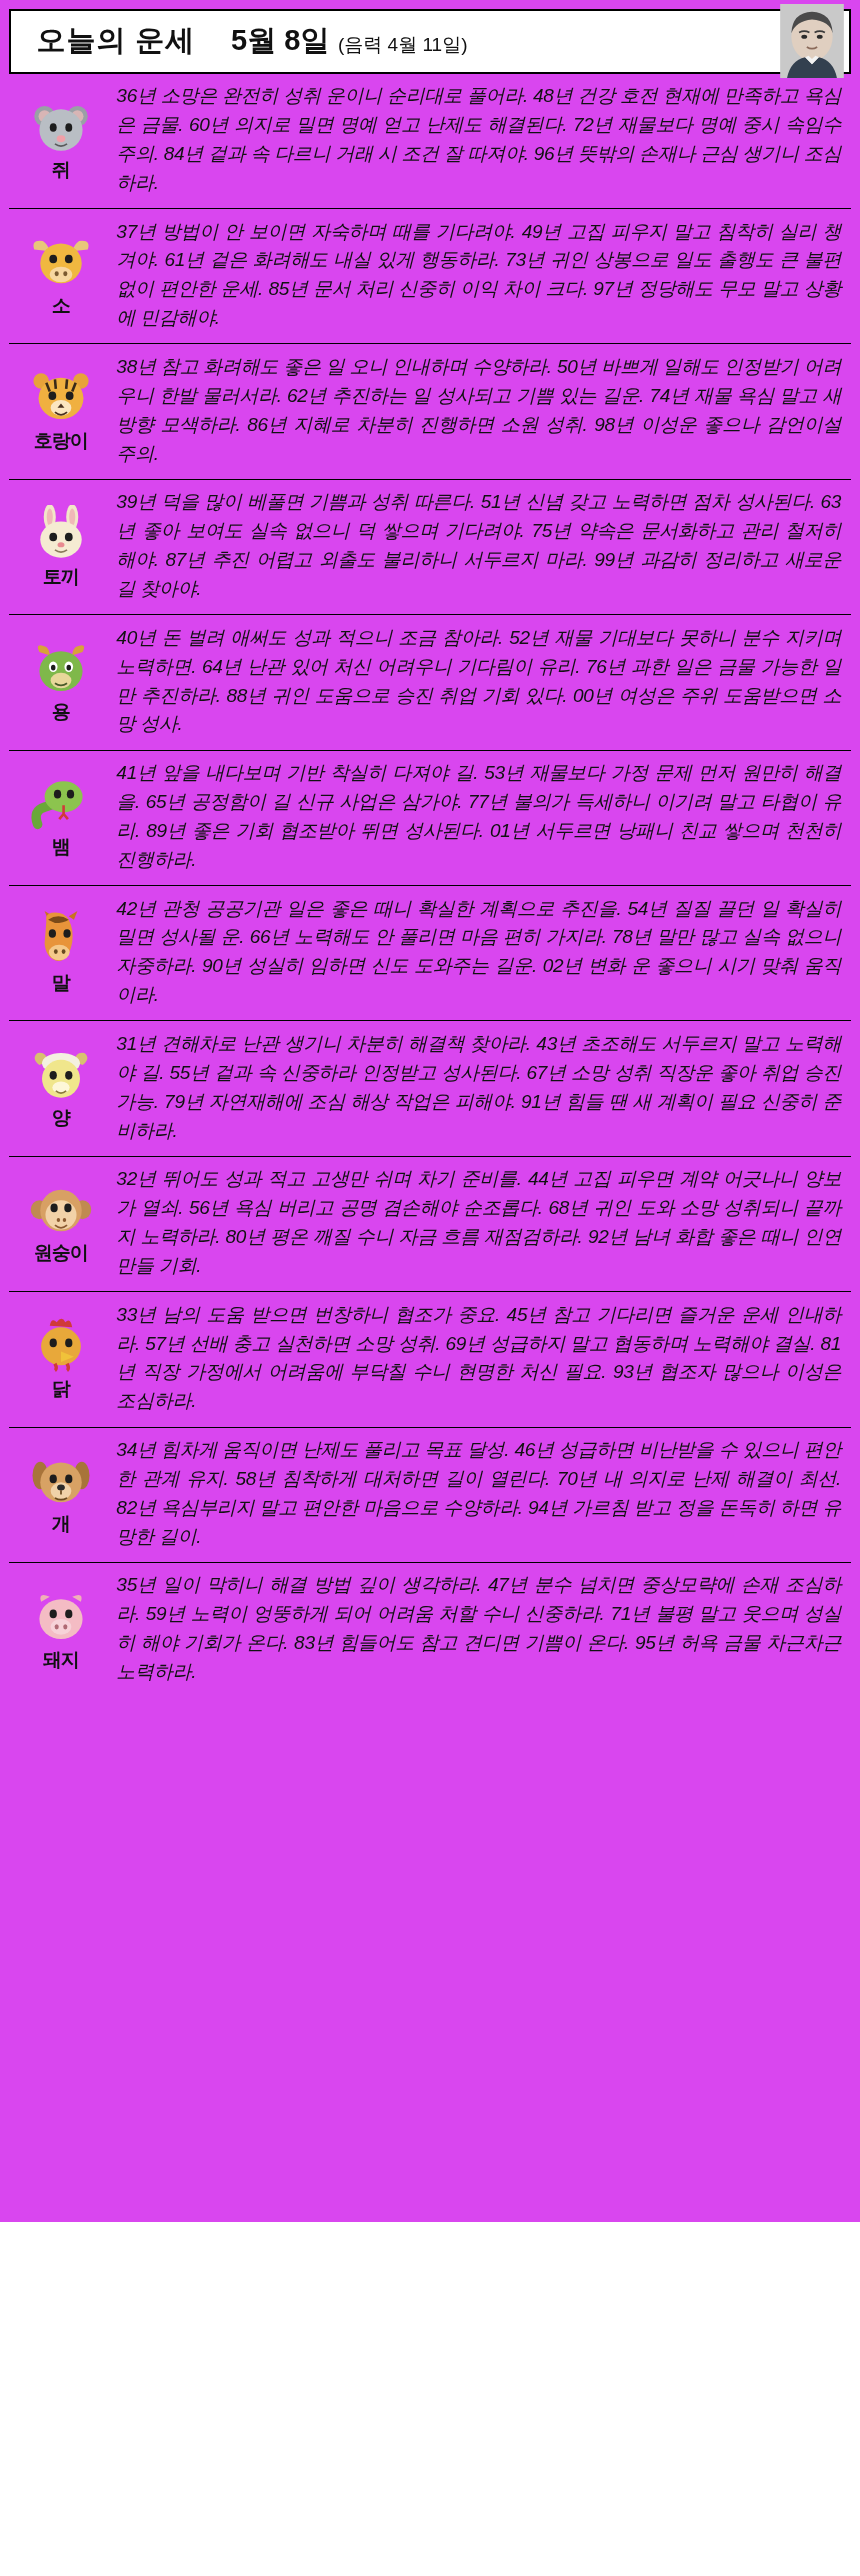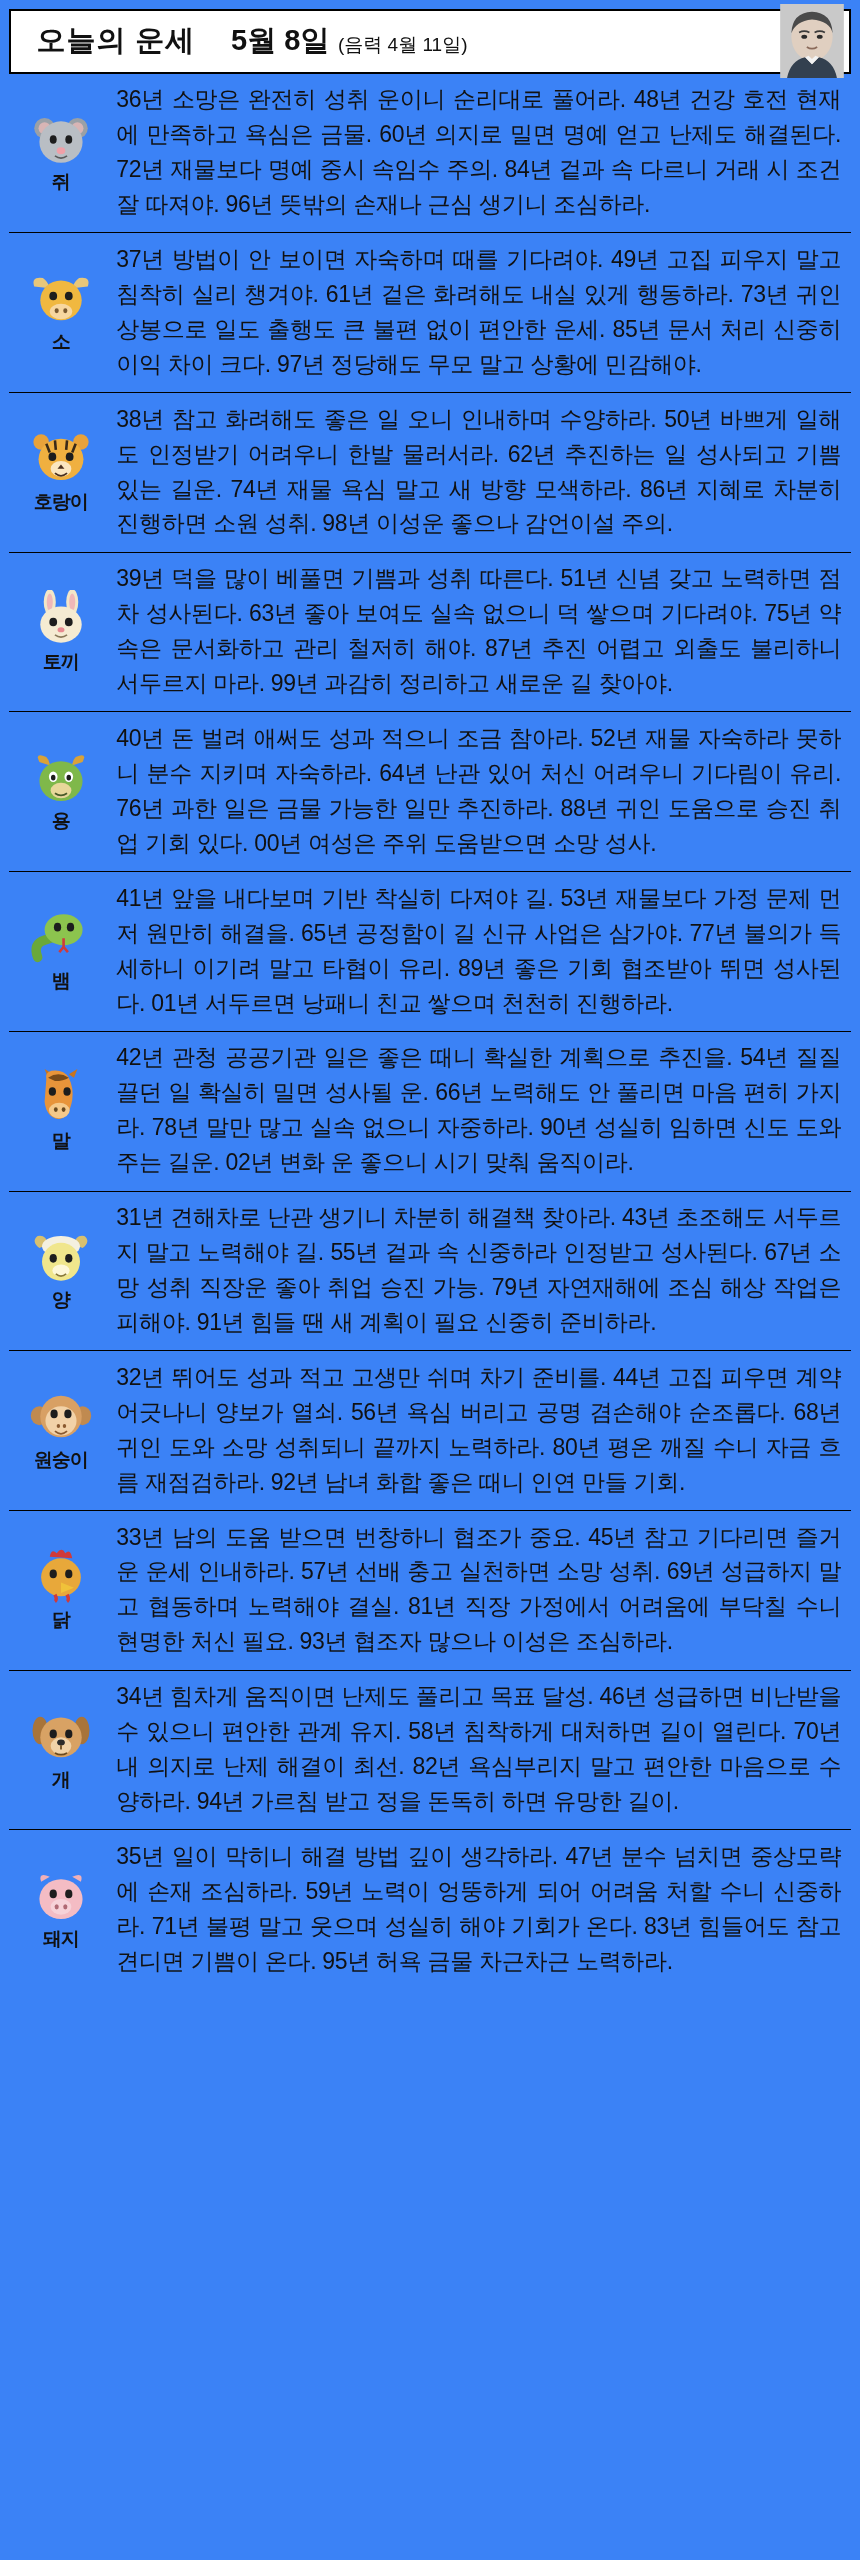--- a/index.html
+++ b/index.html
@@ -5,23 +5,23 @@
   html, body {
     margin: 0;
     padding: 0;
     background: #ffffff;
   }
   body {
     font-family: "Liberation Sans", sans-serif;
   }
   .page {
     width: 860px;
-    height: 2560px;
+    height: 2222px;
     box-sizing: border-box;
-    background: #3b82f6;
+    background: #d946ef;
     position: relative;
     padding: 8.6px 8.6px 0 8.6px;
   }
   
   .header {
     position: relative;
     border: 2.6px solid #000;
     height: 65px;
     box-sizing: border-box;
     display: flex;
@@ -84,25 +84,26 @@
   .animal-name {
     font-size: 19px;
     font-weight: bold;
     color: #111;
     line-height: 1.1;
     letter-spacing: -0.9px;
   }
   .text-cell {
     vertical-align: middle;
     padding: 8.6px 10.3px 10.3px 3.4px;
-    font-size: 23px;
+    font-size: 19px;
     line-height: 1.52;
     color: #111;
     letter-spacing: -0.3px;
     text-align: justify;
+    font-style: italic;
   }
 </style>
 </head>
 <body>
 
 <div class="page">
 
   <div class="header">
     <span class="header-title">오늘의 운세</span>
     <span class="header-date">5월 8일</span>
@@ -215,21 +216,21 @@
               <ellipse cx="28" cy="31" rx="5" ry="6" fill="#fff"></ellipse>
               <ellipse cx="46" cy="31" rx="5" ry="6" fill="#fff"></ellipse>
               <ellipse cx="28" cy="32" rx="2.6" ry="3.2" fill="#1d1d1d"></ellipse>
               <ellipse cx="46" cy="32" rx="2.6" ry="3.2" fill="#1d1d1d"></ellipse>
               <ellipse cx="37" cy="47" rx="12" ry="9" fill="#e8d79a"></ellipse>
               <path d="M30 50 Q37 55 44 50" stroke="#4a5a2a" stroke-width="2" fill="none"></path>
             </svg>
           </span>
           <div class="animal-name">용</div>
         </td>
-        <td class="text-cell">40년 돈 벌려 애써도 성과 적으니 조금 참아라. 52년 재물 자숙하라 못하니 분수 지키며 자숙하라. 64년 난관 있어 처신 어려우니 기다림이 유리. 76년 과한 일은 금물 가능한 일만 추진하라. 88년 귀인 도움으로 승진 취업 기회 있다. 00년 여성은 주위 도움받으면 소망 성사.</td>
+        <td class="text-cell">40년 돈 벌려 애써도 성과 적으니 조금 참아라. 52년 재물 기대보다 못하니 분수 지키며 노력하면. 64년 난관 있어 처신 어려우니 기다림이 유리. 76년 과한 일은 금물 가능한 일만 추진하라. 88년 귀인 도움으로 승진 취업 기회 있다. 00년 여성은 주위 도움받으면 소망 성사.</td>
       </tr>
 
       <tr class="zodiac-row">
         <td class="icon-cell">
           <span class="animal-icon">
             <svg width="64" height="57" viewBox="0 0 74 66">
               <path d="M10 56 Q4 40 18 36 Q34 32 30 22" stroke="#6aa83a" stroke-width="11" fill="none" stroke-linecap="round"></path>
               <ellipse cx="40" cy="24" rx="22" ry="18" fill="#8cc44e"></ellipse>
               <ellipse cx="33" cy="21" rx="4.2" ry="5" fill="#1d1d1d"></ellipse>
               <ellipse cx="48" cy="21" rx="4.2" ry="5" fill="#1d1d1d"></ellipse>

